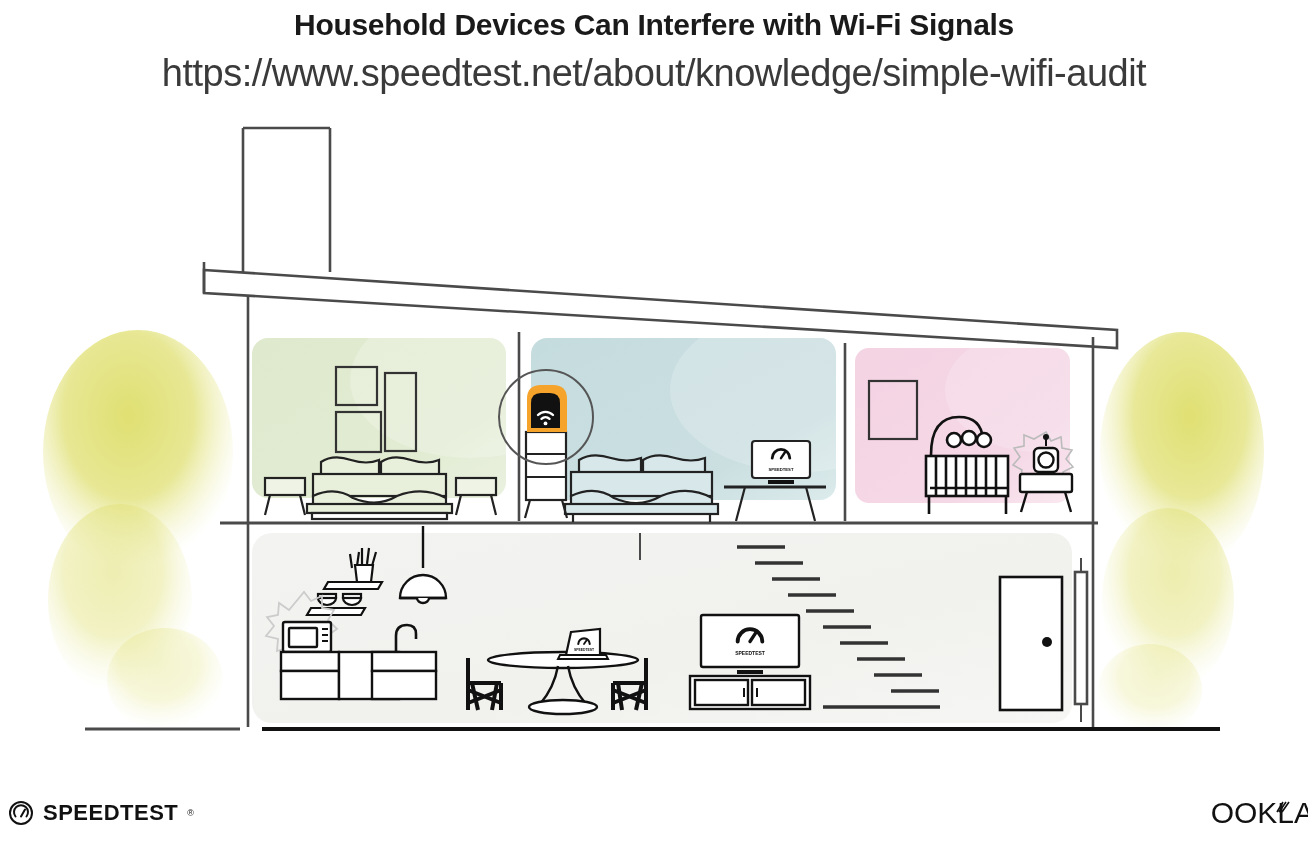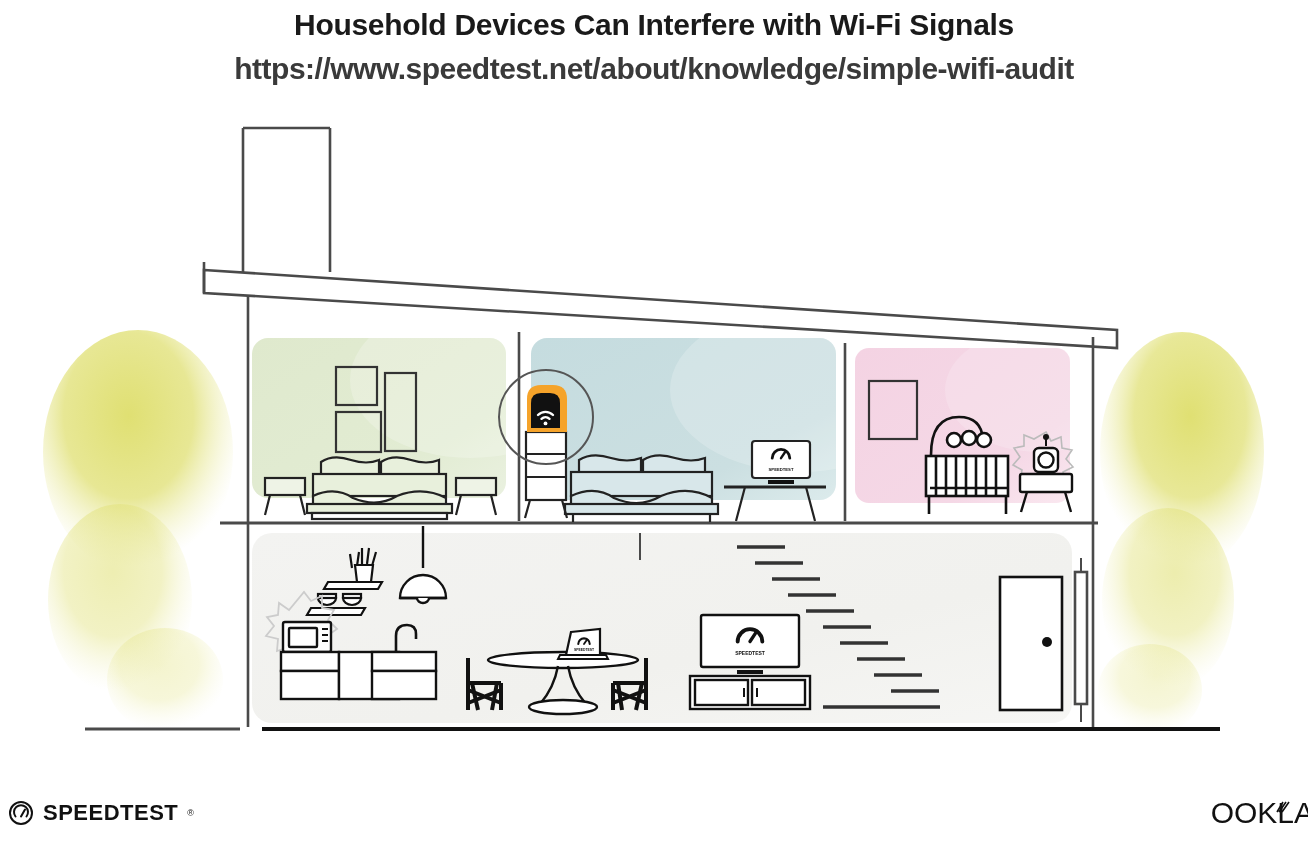--- a/index.html
+++ b/index.html
@@ -21,22 +21,22 @@
     font-size: 30px;
     font-weight: bold;
     color: #1a1a1a;
     letter-spacing: -0.3px;
     font-family: "Liberation Sans", sans-serif;
   }
   .subtitle {
     position: absolute;
     top: 52px; left: 0; width: 1308px;
     text-align: center;
-    font-size: 30px;
-    font-weight: 700;
+    font-size: 38px;
+    font-weight: 400;
     color: #3a3a3a;
     letter-spacing: -0.5px;
     font-family: "Liberation Sans", sans-serif;
   }
 
   .scene { position: absolute; top: 0; left: 0; width: 1308px; height: 861px; }
 
   
   .footer-left {
     position: absolute; left: 8px; top: 800px;

